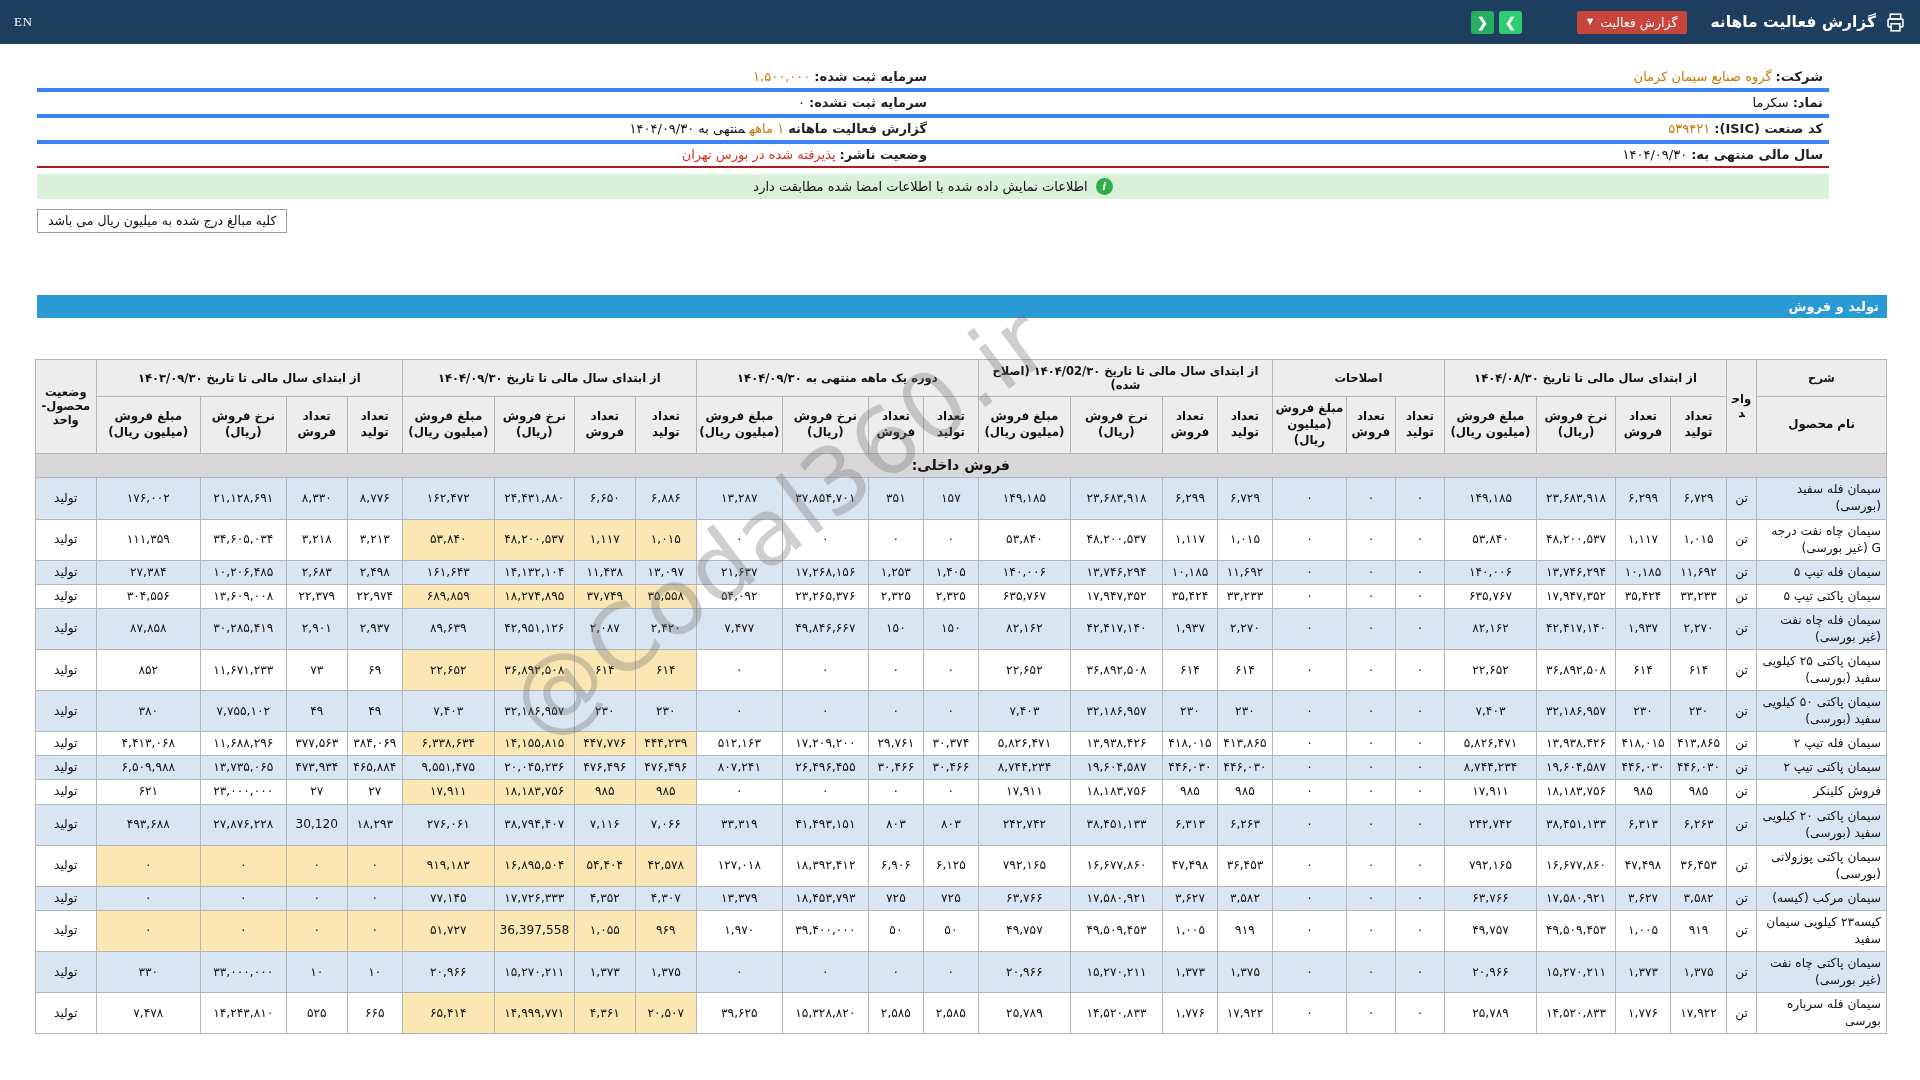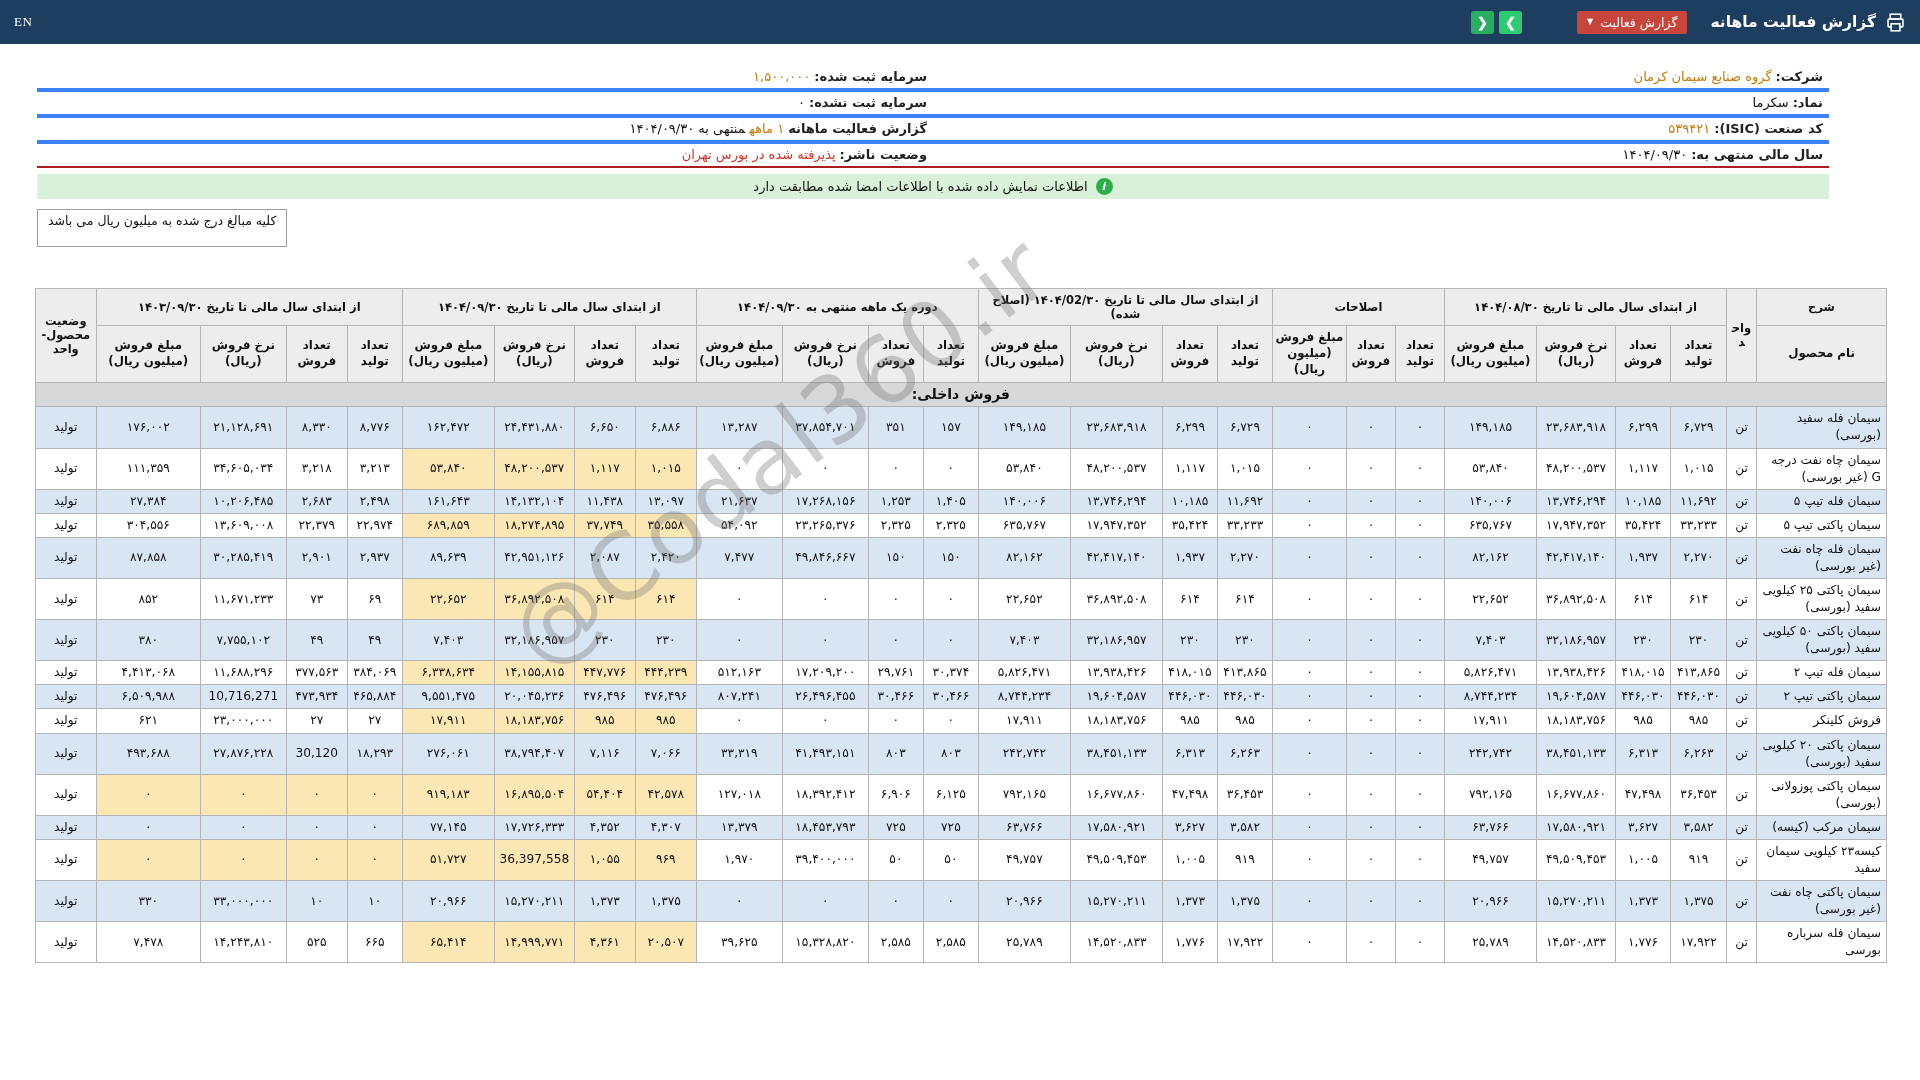--- a/index.html
+++ b/index.html
@@ -35,21 +35,21 @@
   .company span{margin-left:4px;}
 
   
   .signed-bar{margin-top:6px;background:var(--notice-green-bg,#d9f0d9);padding:4px 0;font-size:13px;
               display:flex;align-items:center;justify-content:center;gap:8px;color:#111;}
   .info-icon{width:17px;height:17px;border-radius:50%;background:var(--notice-icon-green,#2eae49);color:#fff;
              font-weight:bold;font-size:11px;font-style:italic;display:inline-flex;align-items:center;justify-content:center;flex:0 0 auto;}
 
   
   .amounts-box{width:max-content;margin:10px auto 0 0;border:1px solid #9d9d9d;background:#fff;
-               padding:3px 10px 18px;font-size:12.5px;}
+               padding:3px 10px 4px;font-size:12.5px;}
 
   
   .section-bar{margin-top:62px;background:var(--section-blue,#2a9ad5);color:#fff;font-weight:bold;font-size:13px;padding:4px 8px;}
   .section-note{border:1px solid #c9c9c9;border-top:none;background:#fff;font-weight:bold;font-size:12.5px;padding:4px 8px;}
 
   
   .table-wrap{position:relative;margin-top:41px;}
   table.report{width:1850px;border-collapse:collapse;table-layout:fixed;}
   .report th,.report td{border:1px solid #b5b5b5;padding:3px 4px;text-align:center;vertical-align:middle;word-wrap:break-word;}
   .report thead th{background:var(--header-gray,#ededed);font-weight:bold;color:#111;}
@@ -114,20 +114,21 @@
     </div>
 
     <div class="signed-bar">
       <span class="info-icon">i</span>
       <span>اطلاعات نمایش داده شده با اطلاعات امضا شده مطابقت دارد</span>
     </div>
 
     <div class="amounts-box">کلیه مبالغ درج شده به میلیون ریال می باشد</div>
   </div>
 
+  <div class="section-bar">تولید و فروش</div>
 
   <div class="table-wrap">
     <div class="watermark">@Codal360.ir</div>
     <table class="report">
       <colgroup>
           <col style="width: 130px;">
           <col style="width: 30px;">
           <col style="width: 56px;">
           <col style="width: 55px;">
           <col style="width: 79px;">
@@ -437,21 +438,21 @@
             <td>۳۰,۴۶۶</td>
             <td>۳۰,۴۶۶</td>
             <td>۲۶,۴۹۶,۴۵۵</td>
             <td>۸۰۷,۲۴۱</td>
             <td class="hl">۴۷۶,۴۹۶</td>
             <td class="hl">۴۷۶,۴۹۶</td>
             <td class="hl">۲۰,۰۴۵,۲۳۶</td>
             <td class="hl">۹,۵۵۱,۴۷۵</td>
             <td>۴۶۵,۸۸۴</td>
             <td>۴۷۳,۹۳۴</td>
-            <td>10,716,271</td>
+            <td>۱۳,۷۳۵,۰۶۵</td>
             <td>۶,۵۰۹,۹۸۸</td>
             <td>تولید</td>
           </tr>
           <tr>
             <td class="name">فروش کلینکر</td>
             <td>تن</td>
             <td>۹۸۵</td>
             <td>۹۸۵</td>
             <td>۱۸,۱۸۳,۷۵۶</td>
             <td>۱۷,۹۱۱</td>

